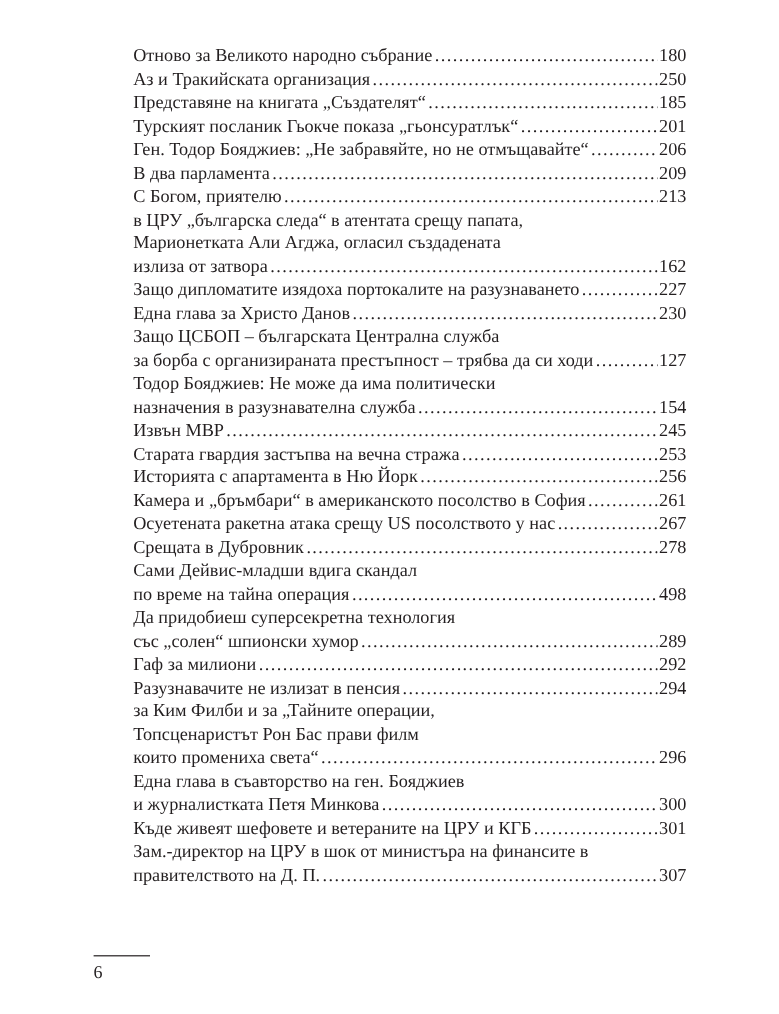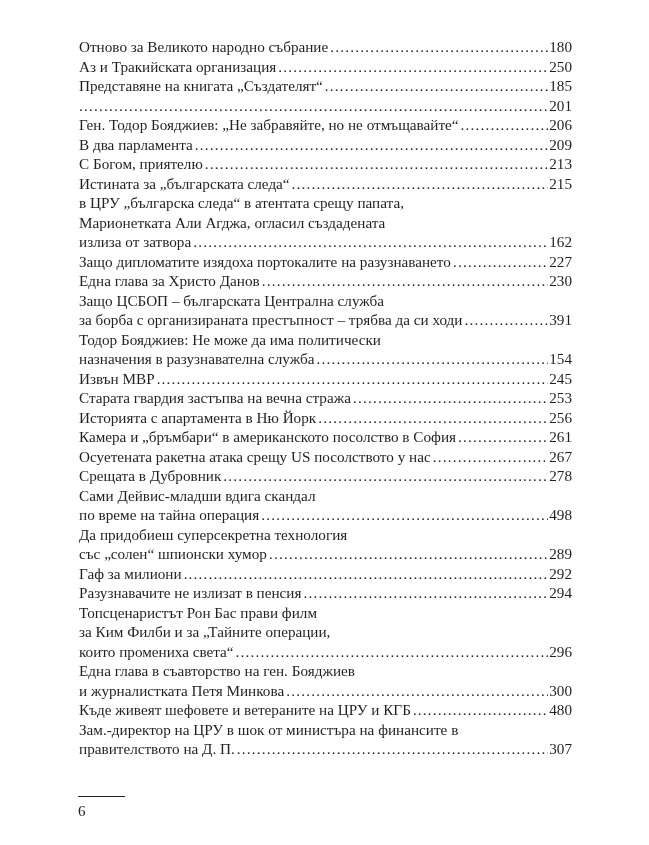--- a/index.html
+++ b/index.html
@@ -27,20 +27,21 @@
       height: 19.5px;
       line-height: 19.5px;
       font-family: "Liberation Serif", serif;
       font-size: 15.2px;
       white-space: nowrap;
       overflow: hidden;
     }
     .toc-line .title {
       flex: 0 0 auto;
       padding-right: 2px;
+      margin-left: 32px;
     }
     .toc-line .leader {
       flex: 1 1 auto;
       overflow: hidden;
       letter-spacing: 1.2px;
       color: #231f20;
     }
     .toc-line .leader::before {
       content: "........................................................................................................................................................................................................";
     }
@@ -78,44 +79,40 @@
       <span class="title">Аз и Тракийската организация</span>
       <span class="leader"></span>
       <span class="page">250</span>
     </div>
     <div class="toc-line">
       <span class="title">Представяне на книгата „Създателят“ </span>
       <span class="leader"></span>
       <span class="page">185</span>
     </div>
     <div class="toc-line">
+      <span class="title">Турският посланик Гьокче показа „гьонсуратлък“ </span>
       <span class="leader"></span>
       <span class="page">201</span>
     </div>
     <div class="toc-line">
       <span class="title">Ген. Тодор Бояджиев: „Не забравяйте, но не отмъщавайте“ </span>
       <span class="leader"></span>
       <span class="page">206</span>
     </div>
     <div class="toc-line">
       <span class="title">В два парламента </span>
       <span class="leader"></span>
       <span class="page">209</span>
     </div>
     <div class="toc-line">
       <span class="title">С Богом, приятелю</span>
       <span class="leader"></span>
       <span class="page">213</span>
     </div>
     <div class="toc-line">
-      <span class="title">Истината за „българската следа“ </span>
-      <span class="leader"></span>
-      <span class="page">215</span>
-    </div>
-    <div class="toc-line">
       <span class="title">в ЦРУ „българска следа“ в атентата срещу папата,</span>
     </div>
     <div class="toc-line">
       <span class="title">Марионетката Али Агджа, огласил създадената</span>
     </div>
     <div class="toc-line">
       <span class="title">излиза от затвора </span>
       <span class="leader"></span>
       <span class="page">162</span>
     </div>
@@ -128,21 +125,21 @@
       <span class="title">Една глава за Христо Данов</span>
       <span class="leader"></span>
       <span class="page">230</span>
     </div>
     <div class="toc-line">
       <span class="title">Защо ЦСБОП – българската Централна служба</span>
     </div>
     <div class="toc-line">
       <span class="title">за борба с организираната престъпност – трябва да си ходи </span>
       <span class="leader"></span>
-      <span class="page">391</span>
+      <span class="page">127</span>
     </div>
     <div class="toc-line">
       <span class="title">Тодор Бояджиев: Не може да има политически</span>
     </div>
     <div class="toc-line">
       <span class="title">назначения в разузнавателна служба </span>
       <span class="leader"></span>
       <span class="page">154</span>
     </div>
     <div class="toc-line">
@@ -195,42 +192,42 @@
       <span class="title">Гаф за милиони</span>
       <span class="leader"></span>
       <span class="page">292</span>
     </div>
     <div class="toc-line">
       <span class="title">Разузнавачите не излизат в пенсия</span>
       <span class="leader"></span>
       <span class="page">294</span>
     </div>
     <div class="toc-line">
+      <span class="title">за Ким Филби и за „Тайните операции,</span>
+    </div>
+    <div class="toc-line">
       <span class="title">Топсценаристът Рон Бас прави филм</span>
     </div>
     <div class="toc-line">
-      <span class="title">за Ким Филби и за „Тайните операции,</span>
-    </div>
-    <div class="toc-line">
       <span class="title">които промениха света“</span>
       <span class="leader"></span>
       <span class="page">296</span>
     </div>
     <div class="toc-line">
       <span class="title">Една глава в съавторство на ген. Бояджиев</span>
     </div>
     <div class="toc-line">
       <span class="title">и журналистката Петя Минкова</span>
       <span class="leader"></span>
       <span class="page">300</span>
     </div>
     <div class="toc-line">
       <span class="title">Къде живеят шефовете и ветераните на ЦРУ и КГБ </span>
       <span class="leader"></span>
-      <span class="page">480</span>
+      <span class="page">301</span>
     </div>
     <div class="toc-line">
       <span class="title">Зам.-директор на ЦРУ в шок от министъра на финансите в</span>
     </div>
     <div class="toc-line">
       <span class="title">правителството на Д. П.</span>
       <span class="leader"></span>
       <span class="page">307</span>
     </div>
   </div>

